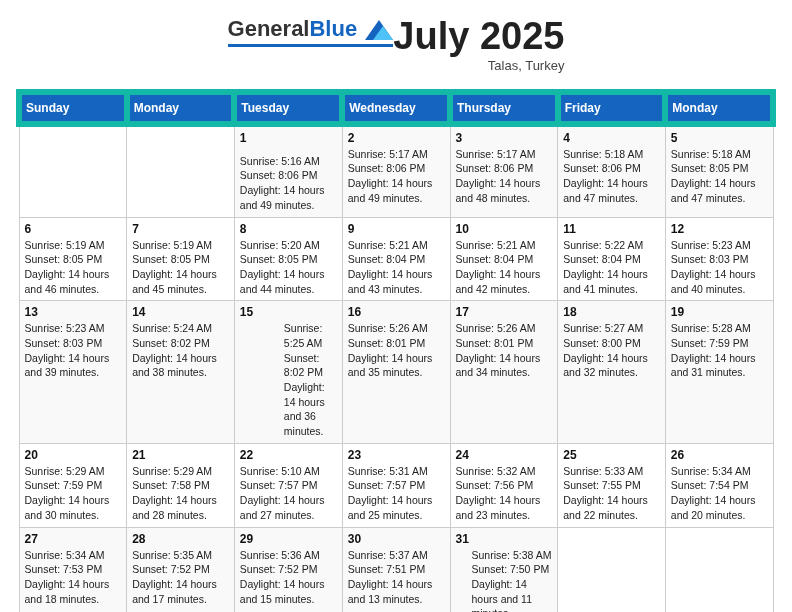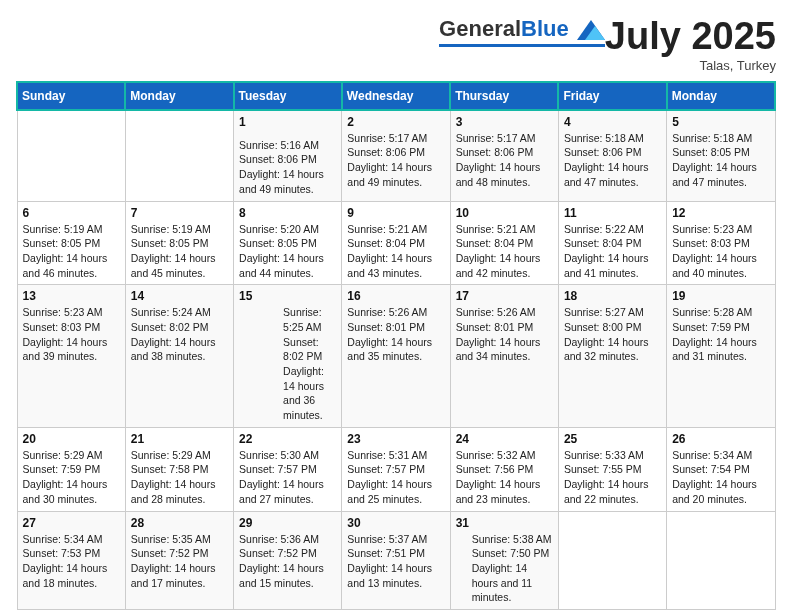--- a/index.html
+++ b/index.html
@@ -5,23 +5,23 @@
     * { box-sizing: border-box; margin: 0; padding: 0; }
     body {
       font-family: Arial, sans-serif;
       background: #fff;
       width: 792px;
       min-height: 612px;
       padding: 16px;
     }
     .header {
       display: flex;
-      justify-content: flex-end;
+      justify-content: center;
       align-items: flex-start;
-      margin-bottom: 8px;
+      margin-bottom: 16px;
     }
     .logo {
       display: flex;
       flex-direction: column;
       align-items: flex-start;
     }
     .logo-row {
       display: flex;
       align-items: center;
     }
@@ -49,21 +49,21 @@
       border-collapse: collapse;
       font-size: 11px;
     }
     thead tr th {
       background: #1565c0;
       color: #fff;
       padding: 6px 4px;
       text-align: left;
       font-size: 12px;
       font-weight: bold;
-      border: 2px solid #14b8a6;
+      border: 6px solid #14b8a6;
     }
     tbody tr td {
       border: 1px solid #ccc;
       vertical-align: top;
       padding: 4px 5px;
       width: 108px;
       min-height: 80px;
       height: 80px;
       background: #fff;
     }
@@ -250,21 +250,21 @@
 Daylight: 14 hours and 30 minutes.</div>
         </td>
         <td>
           <div class="day-num">21</div>
           <div class="day-info" style="white-space: pre-line;">Sunrise: 5:29 AM
 Sunset: 7:58 PM
 Daylight: 14 hours and 28 minutes.</div>
         </td>
         <td>
           <div class="day-num">22</div>
-          <div class="day-info" style="white-space: pre-line;">Sunrise: 5:30 AM
+          <div class="day-info" style="white-space: pre-line;">Sunrise: 5:10 AM
 Sunset: 7:57 PM
 Daylight: 14 hours and 27 minutes.</div>
         </td>
         <td>
           <div class="day-num">23</div>
           <div class="day-info" style="white-space: pre-line;">Sunrise: 5:31 AM
 Sunset: 7:57 PM
 Daylight: 14 hours and 25 minutes.</div>
         </td>
         <td>

